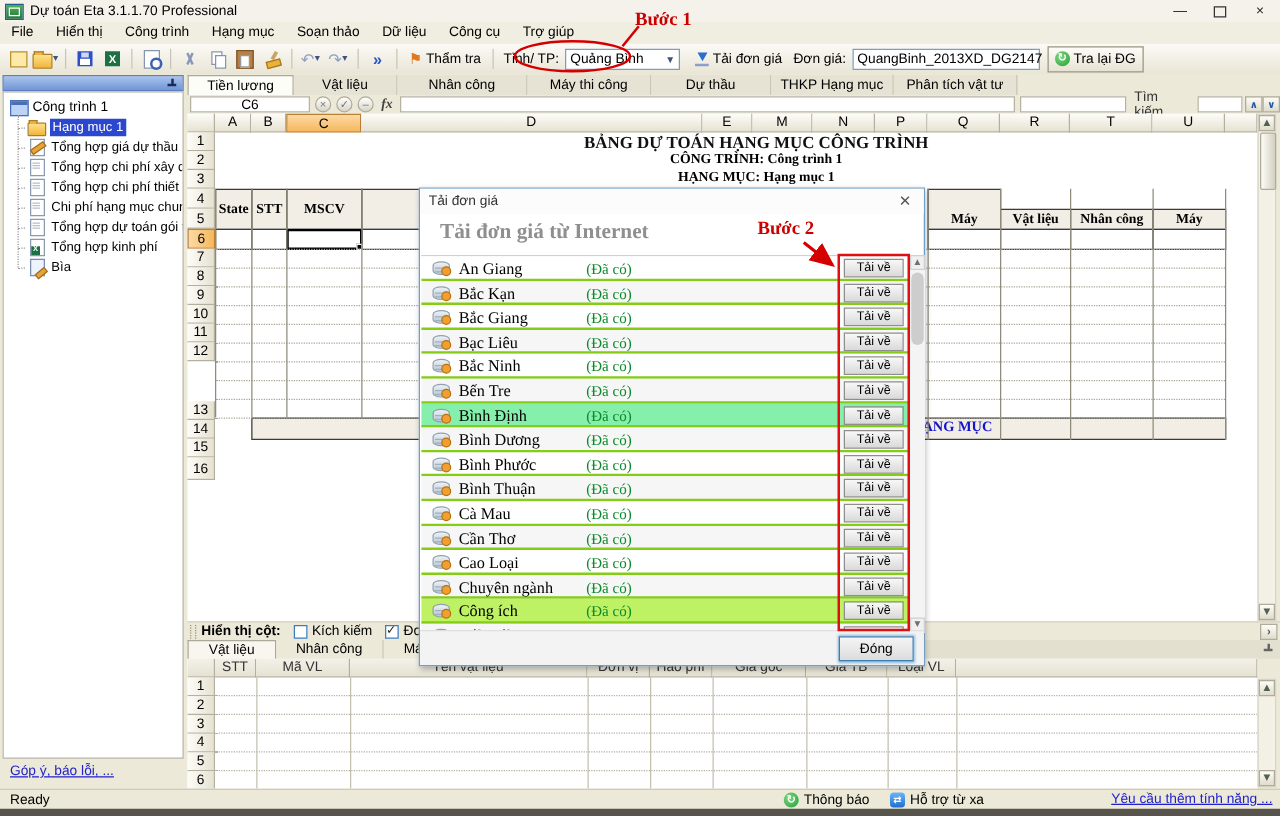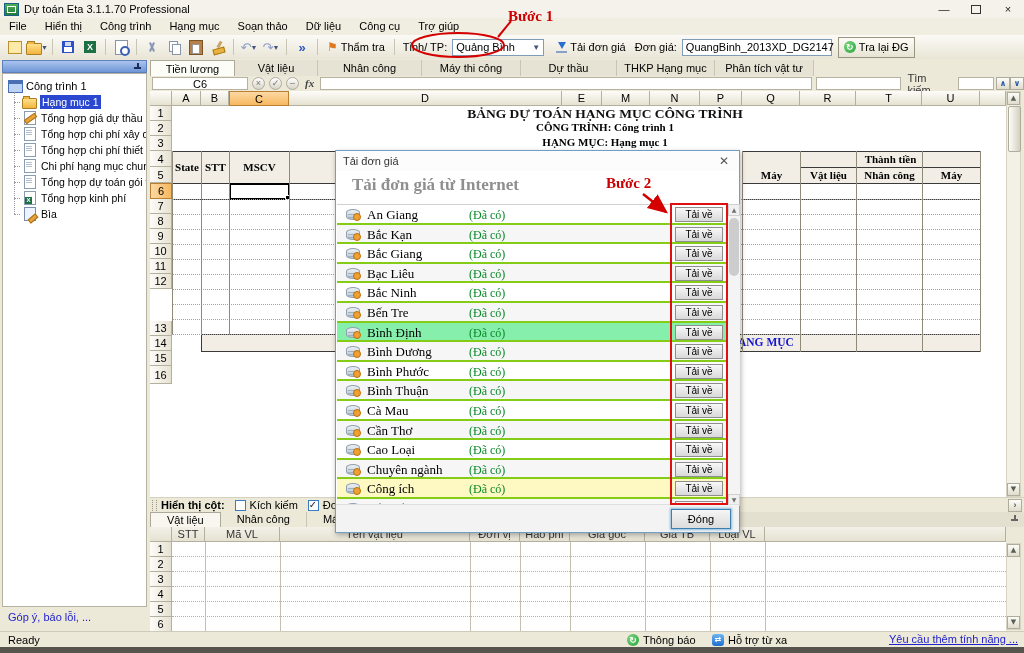--- a/index.html
+++ b/index.html
@@ -79,21 +79,21 @@
   .ti.folder{background:linear-gradient(#ffe08a,#f2b53d);border:1px solid #a87f24;border-radius:1px;height:9px;margin-top:2px;}
   .ti.folder::before{content:"";position:absolute;left:0;top:-3px;width:5px;height:2px;background:#f2b53d;border:1px solid #a87f24;border-bottom:none;}
   .ti.document{background:#fff;border:1px solid #8a9ab0;width:10px;height:12px;margin-left:2px;}
   .ti.document::after{content:"";position:absolute;left:1px;top:2px;width:6px;height:1px;background:#b4bfd0;box-shadow:0 2px 0 #b4bfd0,0 4px 0 #b4bfd0;}
   .ti.sheet-pencil{background:#fff;border:1px solid #8a9ab0;width:10px;height:12px;margin-left:2px;}
   .ti.sheet-pencil::after{content:"";position:absolute;left:-1px;top:4px;width:11px;height:3px;background:#e8a33c;border:1px solid #a5721c;transform:rotate(-35deg);}
   .ti.excel{background:#fff;border:1px solid #8a9ab0;width:10px;height:12px;margin-left:2px;}
   .ti.excel::after{content:"X";position:absolute;left:0;bottom:0;width:7px;height:7px;background:#1d7044;color:#fff;font:bold 6px/7px "Liberation Sans",sans-serif;text-align:center;}
   .ti.notepad{background:#eef4ff;border:1px solid #7a8db0;width:10px;height:12px;margin-left:2px;}
   .ti.notepad::after{content:"";position:absolute;right:-3px;bottom:-1px;width:8px;height:3px;background:#e8a33c;border:1px solid #a5721c;transform:rotate(-40deg);}
-  .feedback{position:absolute;left:8px;top:611px;color:#2222cc;}
+  .feedback{position:absolute;left:8px;top:611px;color:#2222cc;text-decoration:underline;}
   
   .tabstrip{position:absolute;left:150px;top:60px;width:874px;height:16px;display:flex;background:#ece9d8;}
   .tab{line-height:16px;text-align:center;background:#e7e3d4;border-right:1px solid #c9c5b4;box-sizing:border-box;white-space:nowrap;overflow:hidden;}
   .tab.active{background:#fdfdf8;border:1px solid #aca89a;border-bottom:none;font-weight:normal;}
   
   .formulabar{position:absolute;left:150px;top:76px;width:874px;height:15px;background:#ece9d8;display:flex;align-items:center;}
   .cellref{width:96px;height:13px;background:#fff;border:1px solid #b6b2a2;text-align:center;line-height:13px;box-sizing:border-box;flex:none;}
   .f-ic{width:13px;height:13px;border-radius:50%;background:linear-gradient(#fff,#d8d4c6);border:1px solid #b0ac9c;font:9px/11px "Liberation Sans",sans-serif;text-align:center;color:#777;box-sizing:border-box;margin-left:4px;flex:none;}
   .fx{font:italic bold 11px/13px "Liberation Serif",serif;color:#444;margin:0 6px 0 6px;flex:none;}
   .f-input{height:13px;background:#fff;border:1px solid #b6b2a2;box-sizing:border-box;}
@@ -381,21 +381,20 @@
       </div>
     <div class="cells">
       <div class="sheet-title1">BẢNG DỰ TOÁN HẠNG MỤC CÔNG TRÌNH</div>
       <div class="sheet-title2">CÔNG TRÌNH: Công trình 1</div>
       <div class="sheet-title3">HẠNG MỤC: Hạng mục 1</div>
       <div class="hcell hc-state">State</div>
       <div class="hcell hc-stt">STT</div>
       <div class="hcell hc-mscv">MSCV</div>
       <div class="hcell hc-d"></div>
       <div class="hcell hc-q">Máy</div>
-      <div class="hcell hc-tt">Thành tiền</div>
       <div class="hcell hc-vl">Vật liệu</div>
       <div class="hcell hc-nc">Nhân công</div>
       <div class="hcell hc-may2">Máy</div>
       <div class="r6cell" style="left:0;width:30px"></div>
       <div class="r6cell" style="left:29px;width:29px"></div>
       <div class="r6cell" style="left:117px;width:274px"></div>
       <div class="r6cell" style="left:570px;width:59px"></div>
       <div class="r6cell" style="left:628px;width:57px"></div>
       <div class="r6cell" style="left:684px;width:67px"></div>
       <div class="r6cell" style="left:750px;width:59px"></div>
@@ -585,21 +584,21 @@
           <div class="pname">Cao Loại</div>
           <div class="pstatus">(Đã có)</div>
           <div class="pbtn">Tải về</div>
         </div>
         <div class="prow" style="height: 19.6px; background: rgb(246, 246, 246);">
           <div class="dbicon"></div>
           <div class="pname">Chuyên ngành</div>
           <div class="pstatus">(Đã có)</div>
           <div class="pbtn">Tải về</div>
         </div>
-        <div class="prow" style="height: 19.6px; background: #fef9c3;">
+        <div class="prow" style="height: 19.6px; background: #bef264;">
           <div class="dbicon"></div>
           <div class="pname">Công ích</div>
           <div class="pstatus">(Đã có)</div>
           <div class="pbtn">Tải về</div>
         </div>
         <div class="prow" style="height: 19.6px; background: rgb(246, 246, 246);">
           <div class="dbicon"></div>
           <div class="pname">Đắk Lắk</div>
           <div class="pstatus">(Đã có)</div>
           <div class="pbtn">Tải về</div>

